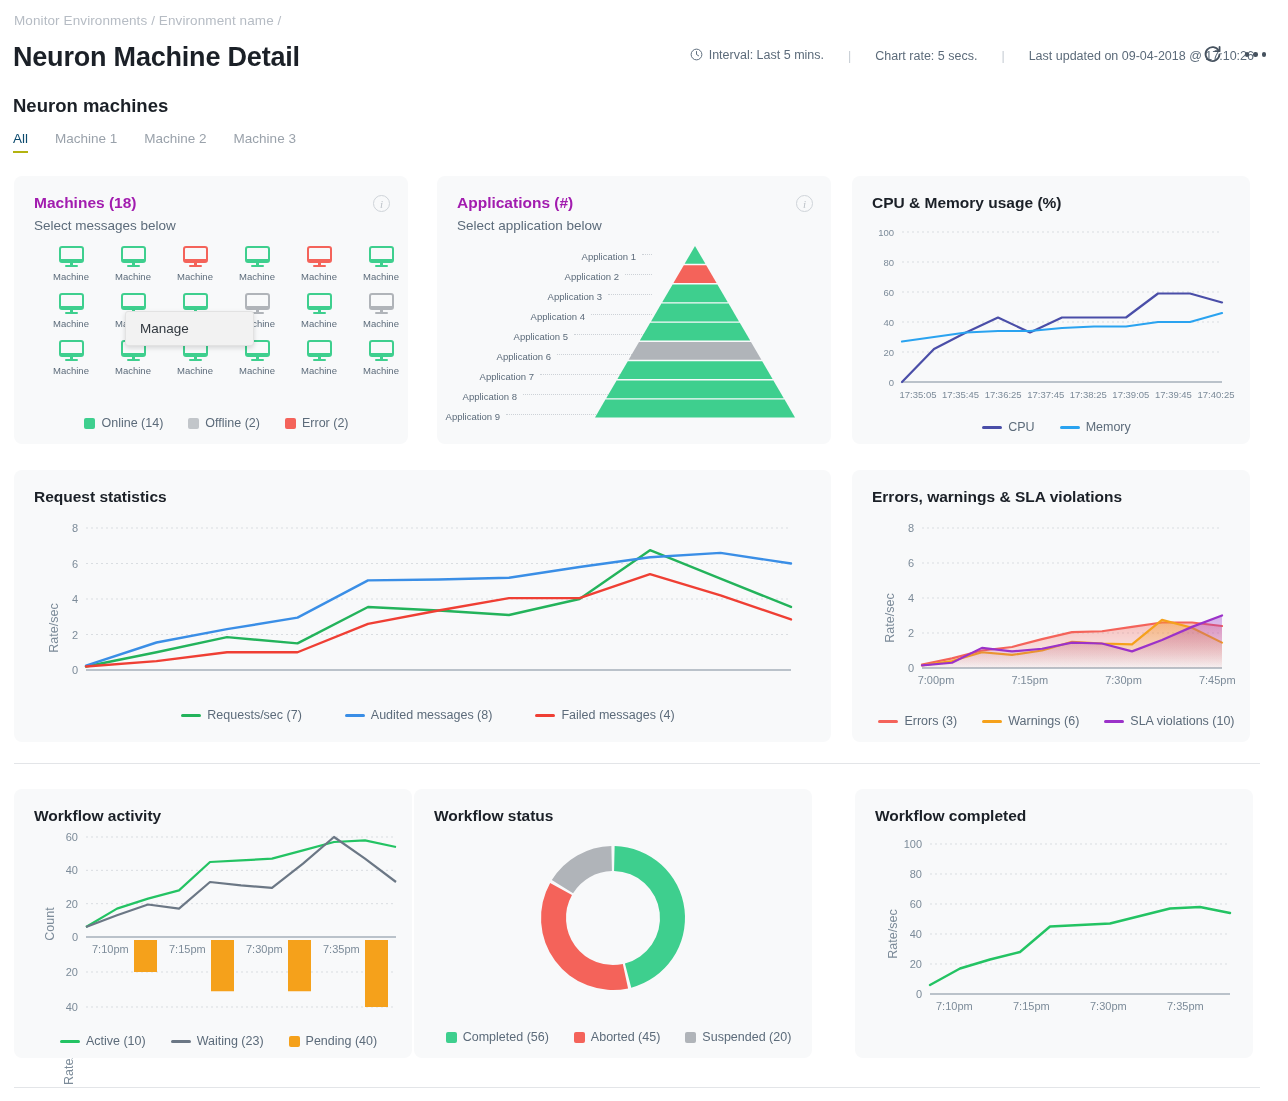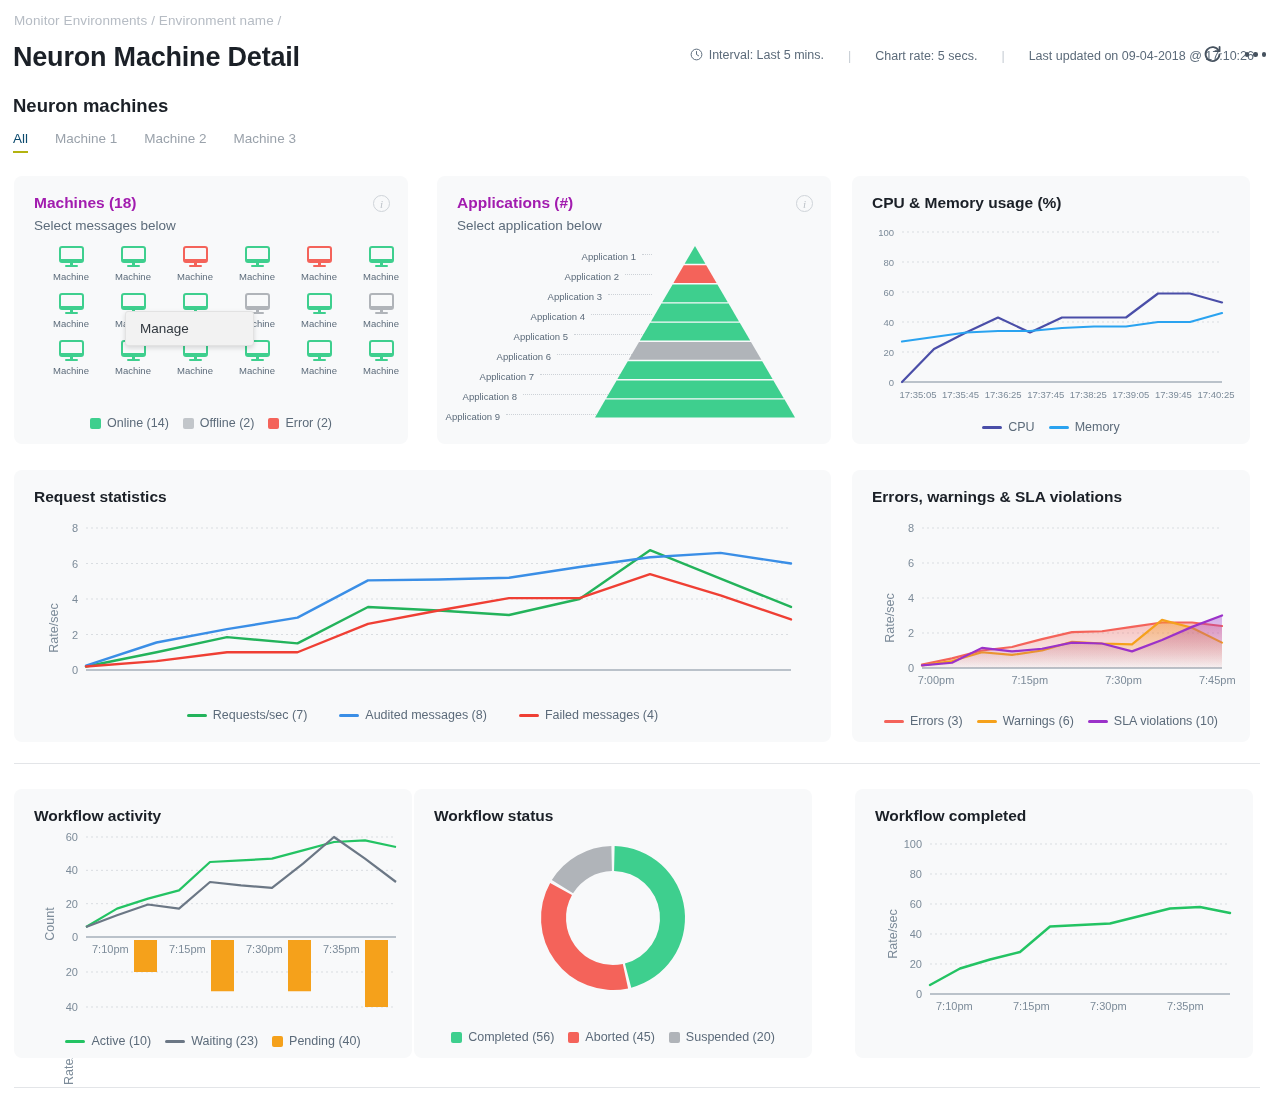--- a/index.html
+++ b/index.html
@@ -87,21 +87,21 @@
   .mon.online { color: #3ecf8e; }
   .mon.offline { color: #b0b4b9; }
   .mon.error { color: #f4635a; }
   .m-label { font-size: 9.5px; color: #5c6b7a; margin-top: 3px; }
 
   .legend-row {
     position: absolute; bottom: 14px; left: 0; right: 0;
     display: flex; justify-content: center; align-items: center; gap: 14px;
     font-size: 12.5px; color: #5c6b7a;
   }
-  .legend-item { display: flex; align-items: center; gap: 6px; cursor: pointer; }
+  .legend-item { display: flex; align-items: center; gap: 6px; cursor: pointer; margin-left: 11px; }
   .sw { width: 11px; height: 11px; border-radius: 2px; display: block; }
   .ln { width: 20px; height: 3px; border-radius: 2px; display: block; }
 
   
   #manage-menu {
     position: absolute; left: 125px; top: 273px;
     width: 129px; height: 35px;
     background: #f2f2f2; border: 1px solid #e2e2e2;
     border-radius: 3px;
     box-shadow: 0 2px 5px rgba(0,0,0,.14);

